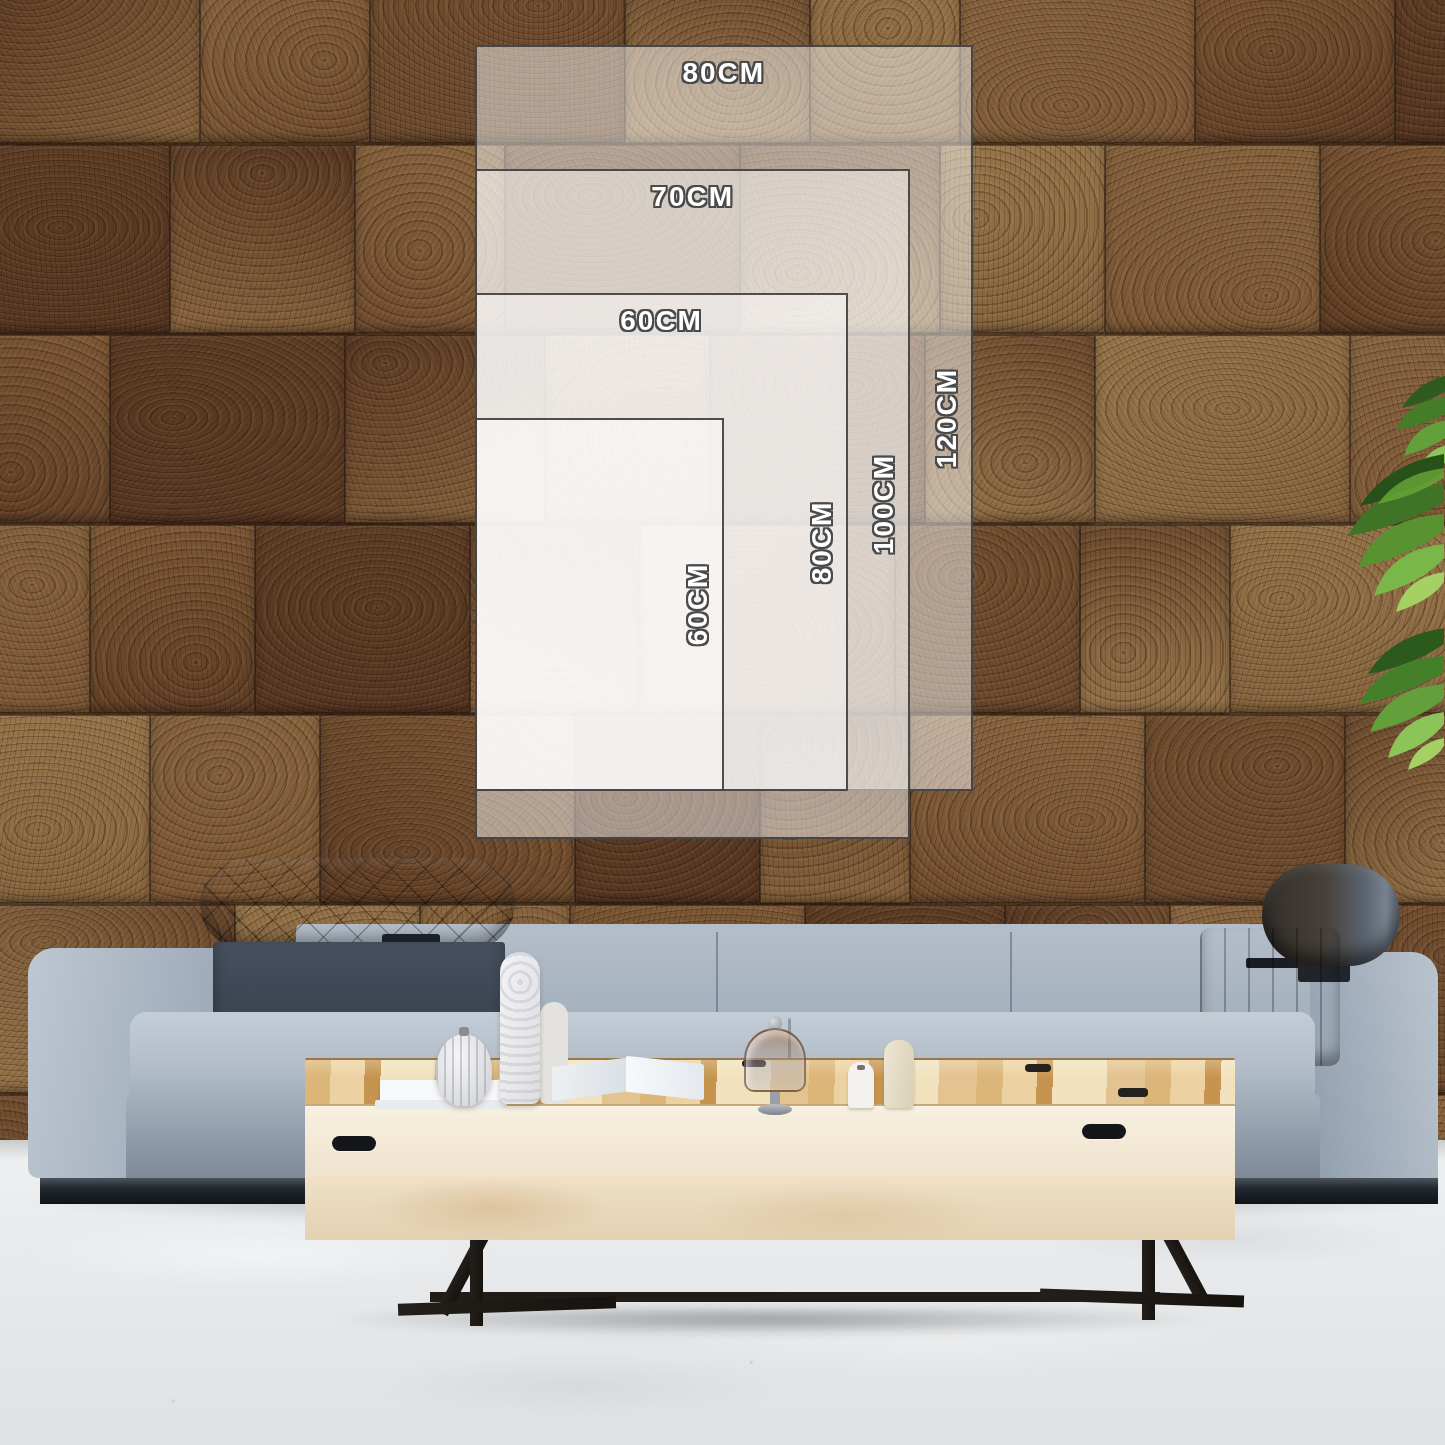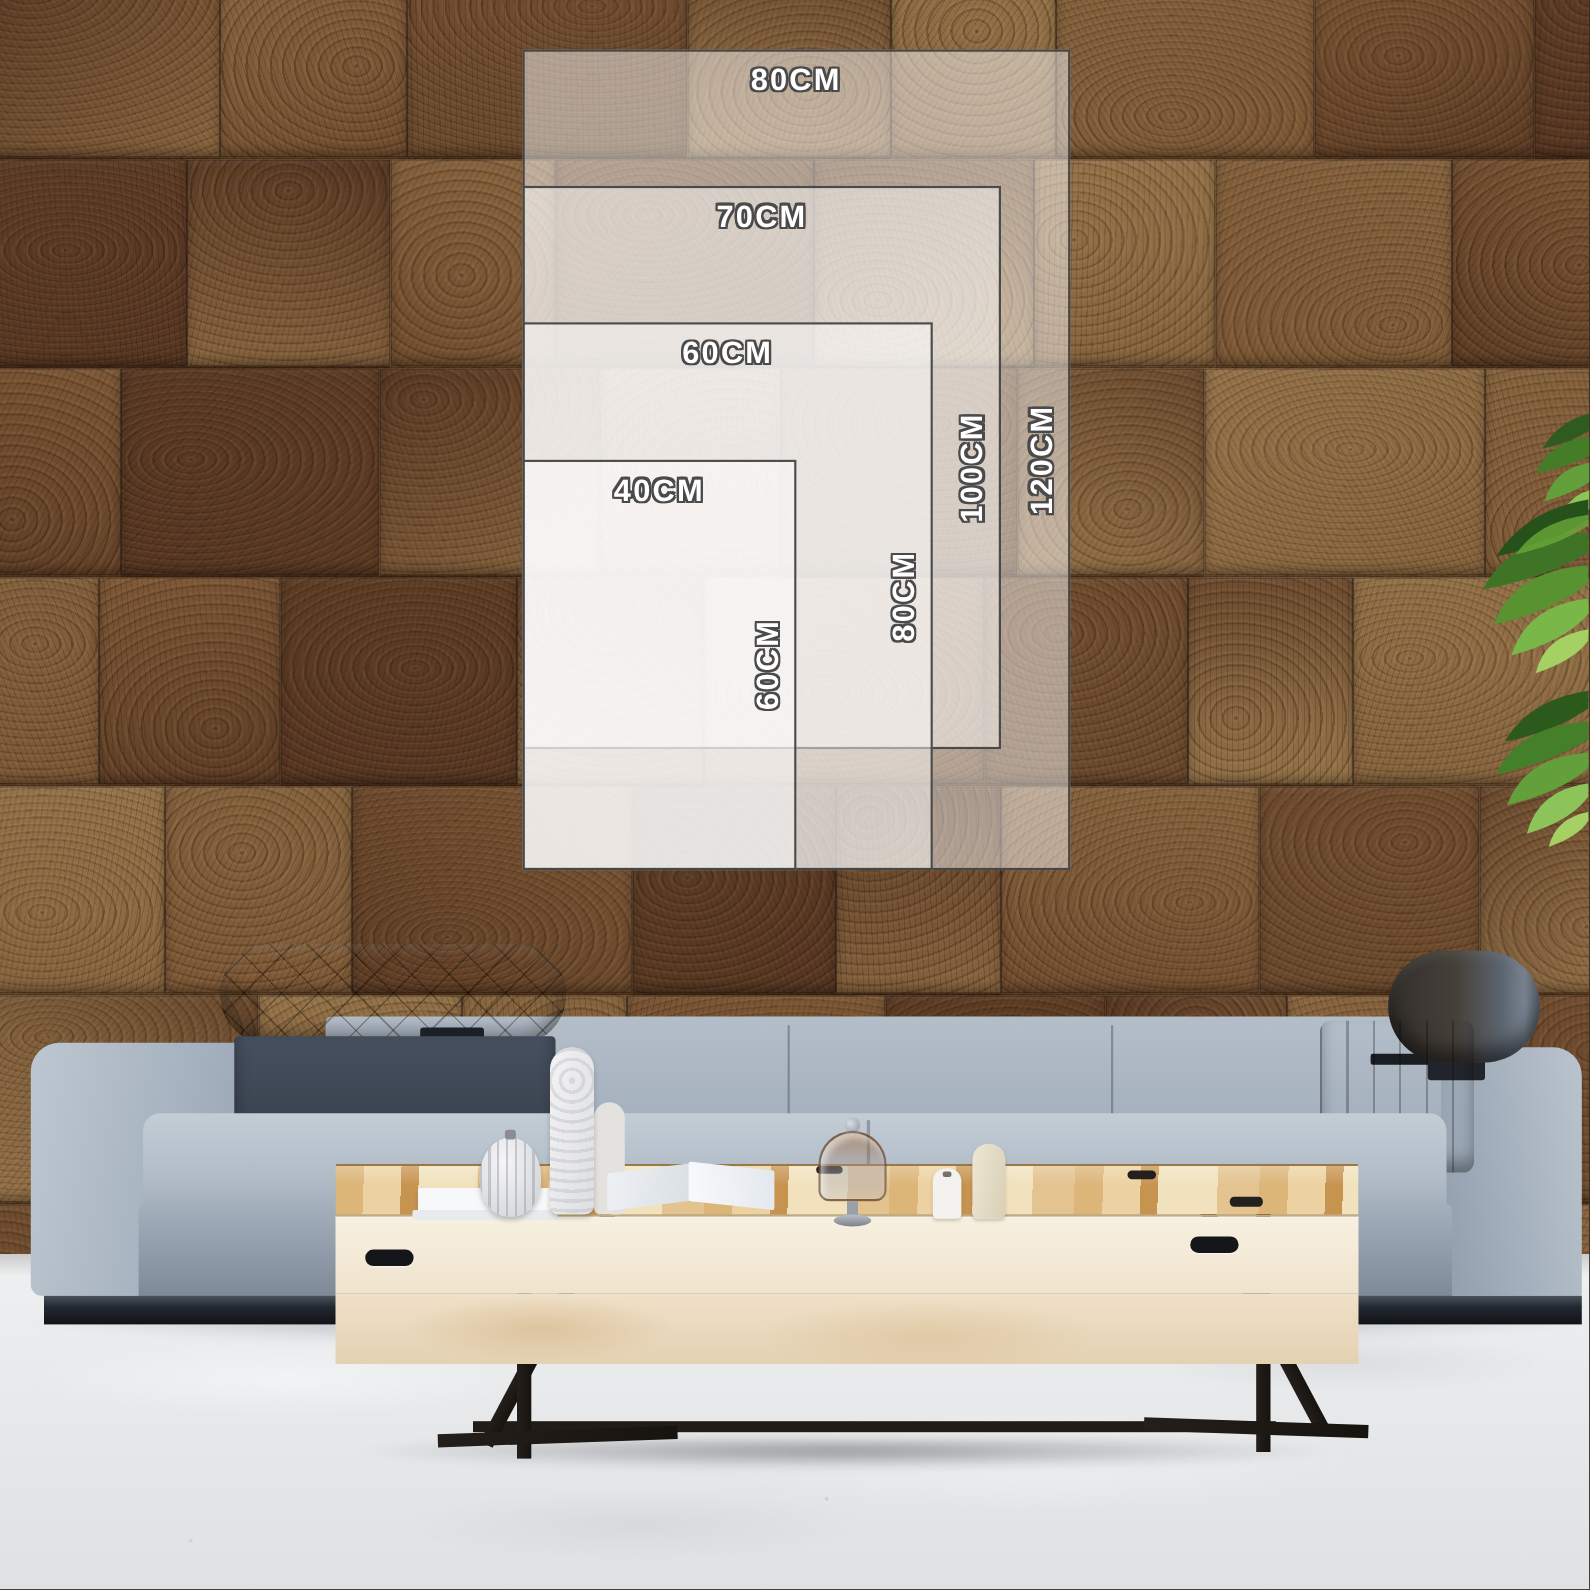--- a/index.html
+++ b/index.html
@@ -243,30 +243,29 @@
     <path d="M118,62 Q60,66 44,110 Q94,98 118,76 Z" fill="#63a03c"></path>
     <path d="M118,90 Q72,96 62,136 Q102,124 118,102 Z" fill="#8cc45a"></path>
     <path d="M118,116 Q88,122 82,148 Q110,138 118,124 Z" fill="#a5d063"></path>
   </svg>
 
   <div class="size-guide">
     <div class="size-rect" style="left: 475px; top: 44.6px; width: 497.6px; height: 746.4px; background: rgba(255, 255, 255, 0.48); border-color: rgba(60, 60, 60, 0.9);">
       <span class="size-label wlab" style="color: rgb(255, 255, 255);">80CM</span>
       <span class="size-label hlab" style="color: rgb(255, 255, 255);">120CM</span>
     </div>
-    <div class="size-rect" style="left: 475px; top: 169px; width: 435.4px; height: 512px; background: rgba(255, 255, 255, 0.48); border-color: rgba(60, 60, 60, 0.9);">
+    <div class="size-rect" style="left: 475px; top: 169px; width: 435.4px; height: 670px; background: rgba(255, 255, 255, 0.48); border-color: rgba(60, 60, 60, 0.9);">
       <span class="size-label wlab" style="color: rgb(255, 255, 255);">70CM</span>
       <span class="size-label hlab" style="color: rgb(255, 255, 255);">100CM</span>
     </div>
     <div class="size-rect" style="left: 475px; top: 293.4px; width: 373.2px; height: 497.6px; background: rgba(255, 255, 255, 0.48); border-color: rgba(60, 60, 60, 0.9);">
       <span class="size-label wlab" style="color: rgb(255, 255, 255);">60CM</span>
       <span class="size-label hlab" style="color: rgb(255, 255, 255);">80CM</span>
     </div>
     <div class="size-rect" style="left: 475px; top: 417.8px; width: 248.8px; height: 373.2px; background: rgba(255, 255, 255, 0.48); border-color: rgba(60, 60, 60, 0.9);">
-      <span class="size-label wlab" style="color: rgb(255, 255, 255);">40CM</span>
       <span class="size-label hlab" style="color: rgb(255, 255, 255);">60CM</span>
     </div>
   </div>
 
   <div class="sofa-shadow"></div>
   <div class="sofa">
     <div class="sofa-back fabric"></div>
     <div class="arm-left fabric"></div>
     <div class="arm-right fabric"></div>
     <div class="hr-left-roll quilt"></div>

